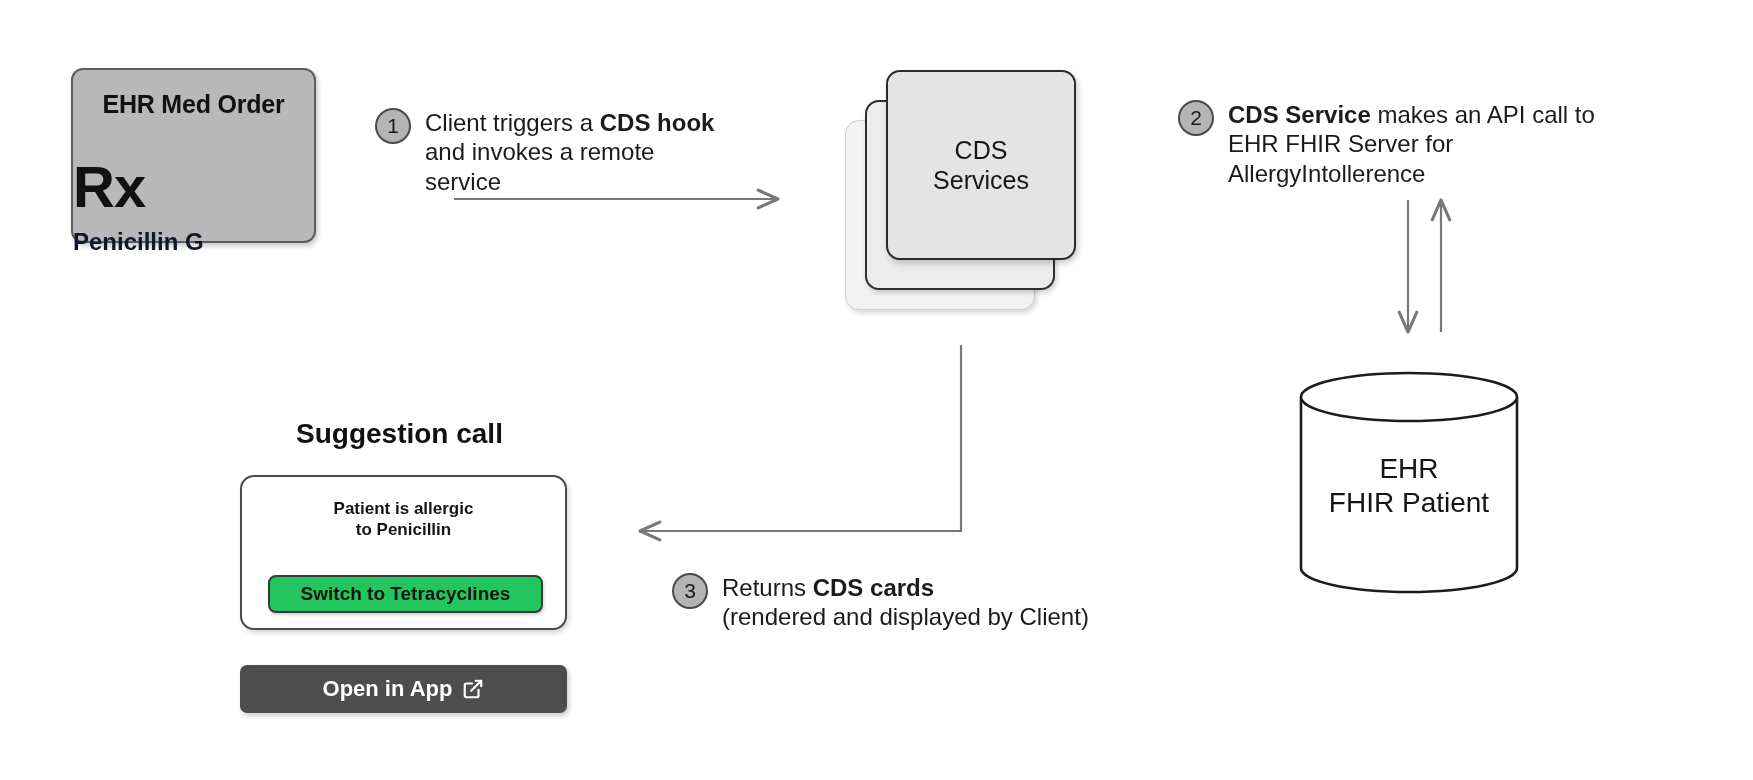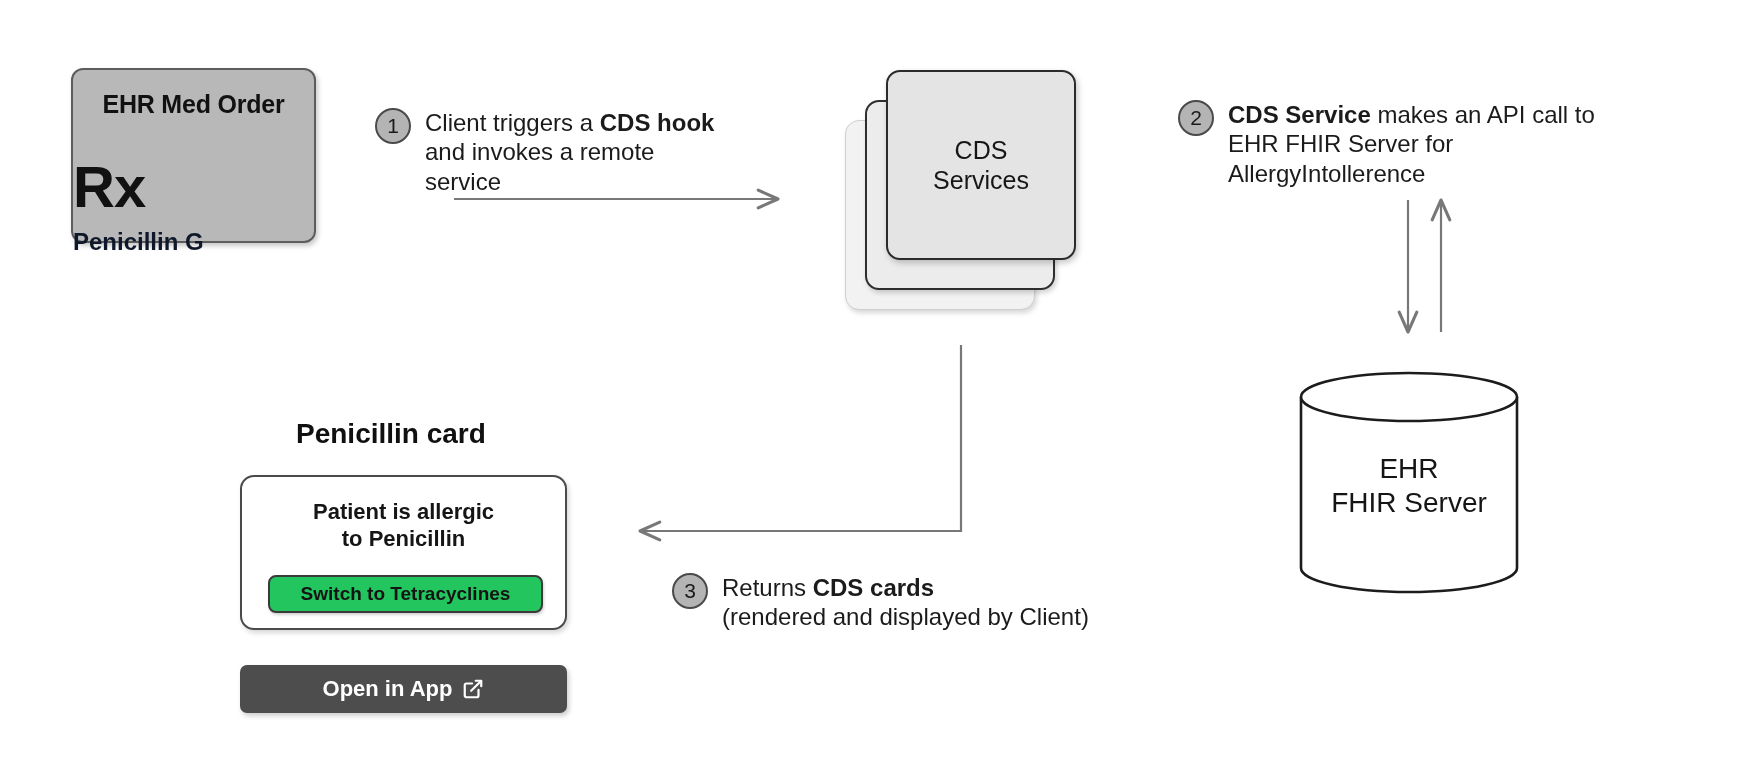--- a/index.html
+++ b/index.html
@@ -149,21 +149,21 @@
     width: 327px; height: 155px;
     background: #ffffff;
     border: 2px solid #4a4a4a;
     border-radius: 14px;
     box-shadow: 2px 3px 5px rgba(0,0,0,0.16);
   }
   #suggestion-card .sc-msg {
     position: absolute;
     top: 22px; left: 0; right: 0;
     text-align: center;
-    font-size: 22px;
+    font-size: 17px;
     font-weight: bold;
     color: #151515;
     line-height: 1.22;
     white-space: pre-line;
   }
   #switch-button {
     position: absolute;
     left: 26px; top: 98px;
     width: 275px; height: 38px;
     background: #22c55e;
@@ -233,24 +233,24 @@
   </div>
 
   <div id="cylinder">
     <svg width="222" height="225" viewBox="0 0 222 225">
       <path d="M3,27 L3,198" fill="none" stroke="#1c1c1c" stroke-width="2.6"></path>
       <path d="M219,27 L219,198" fill="none" stroke="#1c1c1c" stroke-width="2.6"></path>
       <ellipse cx="111" cy="27" rx="108" ry="24" fill="#ffffff" stroke="#1c1c1c" stroke-width="2.6"></ellipse>
       <path d="M3,198 A108,24 0 0 0 219,198" fill="none" stroke="#1c1c1c" stroke-width="2.6"></path>
     </svg>
     <div class="cyl-label">EHR
-FHIR Server</div>
-  </div>
-
-  <div id="suggestion-title">Penicillin card</div>
+FHIR Patient</div>
+  </div>
+
+  <div id="suggestion-title">Suggestion call</div>
 
   <div id="suggestion-card">
     <div class="sc-msg">Patient is allergic
 to Penicillin</div>
     <div id="switch-button">Switch to Tetracyclines</div>
   </div>
 
   <div id="open-in-app">
     <span>Open in App</span>
     <span class="ext-icon">

